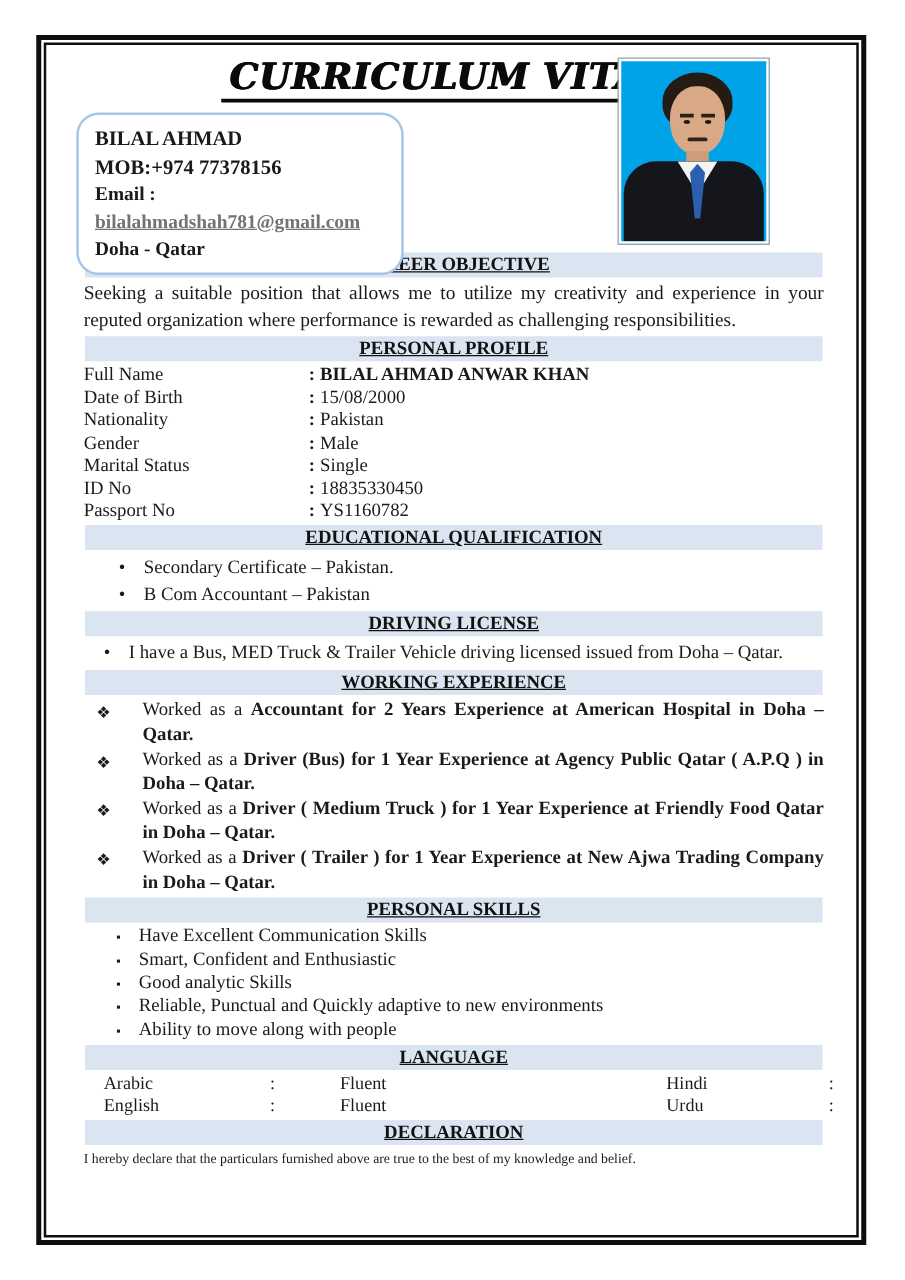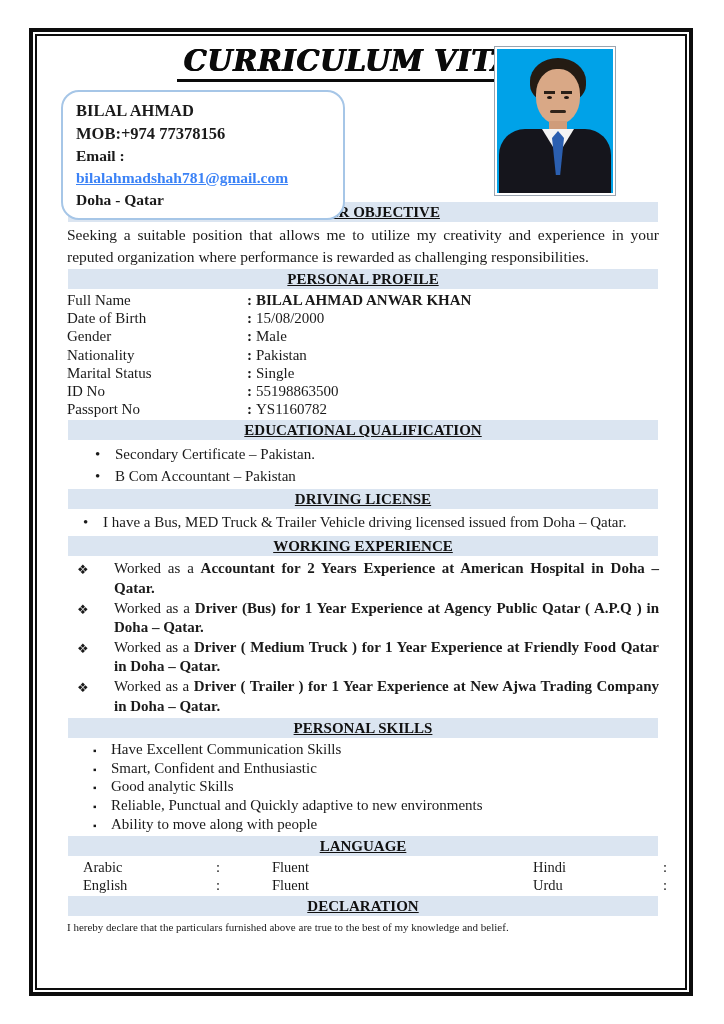--- a/index.html
+++ b/index.html
@@ -12,26 +12,26 @@
   .content { position:absolute; inset:0; padding:4px 26px 0 30px; overflow:hidden; }
 
   
   .header { position:relative; height:156px; }
   .title-wrap { text-align:center; margin-top:4px; }
   .doc-title { display:inline-block; font-family:"DejaVu Serif", serif;
                font-style:italic; font-weight:bold; font-size:29px; letter-spacing:.5px;
                color:#0a0a0a; text-shadow:1px 0 0 #0a0a0a, .5px 0 0 #0a0a0a;
                border-bottom:3px solid #0a0a0a; padding:0 12px 0 6px; line-height:1.2; }
 
-  .contact-box { position:absolute; left:-6px; top:46px; width:284px; min-height:100px;
+  .contact-box { position:absolute; left:-6px; top:46px; width:262px; min-height:100px;
                  border:2px solid #a6c6e7; border-radius:18px; padding:7px 10px 7px 13px;
                  background:#ffffff; }
   .contact-box .line { font-size:16.5px; line-height:23px; font-weight:bold; }
   .contact-box .line.sm { font-size:15.5px; line-height:22px; }
-  .email-link { color:#3b82f6; text-decoration:underline; font-weight:bold;margin-top:24px; }
+  .email-link { color:#737373; text-decoration:underline; font-weight:bold;margin-top:24px; }
 
   
   .photo { position:absolute; top:3px; right:44px; width:120px; height:148px;
            background:#00a2e8; border:2px solid #ffffff; outline:1px solid #9aa4b0; overflow:hidden; }
   .ph-hair { position:absolute; top:9px; left:33px; width:56px; height:46px; background:#241b13;
              border-radius:50% 50% 42% 42%; }
   .ph-face { position:absolute; top:20px; left:39px; width:44px; height:55px; background:#d9a886;
              border-radius:46% 46% 48% 48%; }
   .ph-brow-l { position:absolute; top:42px; left:47px; width:11px; height:2.5px; background:#2c2017; }
   .ph-brow-r { position:absolute; top:42px; left:64px; width:11px; height:2.5px; background:#2c2017; }
@@ -123,34 +123,34 @@
       <div class="profile">
         <div class="profile-row">
           <span class="p-lab">Full Name</span>
           <span class="p-val strong"><b class="colon">:</b><span>BILAL AHMAD ANWAR KHAN</span></span>
         </div>
         <div class="profile-row">
           <span class="p-lab">Date of Birth</span>
           <span class="p-val"><b class="colon">:</b><span>15/08/2000</span></span>
         </div>
         <div class="profile-row">
+          <span class="p-lab">Nationality</span>
+          <span class="p-val"><b class="colon">:</b><span>Pakistan</span></span>
+        </div>
+        <div class="profile-row">
           <span class="p-lab">Gender</span>
           <span class="p-val"><b class="colon">:</b><span>Male</span></span>
         </div>
         <div class="profile-row">
-          <span class="p-lab">Nationality</span>
-          <span class="p-val"><b class="colon">:</b><span>Pakistan</span></span>
-        </div>
-        <div class="profile-row">
           <span class="p-lab">Marital Status</span>
           <span class="p-val"><b class="colon">:</b><span>Single</span></span>
         </div>
         <div class="profile-row">
           <span class="p-lab">ID No</span>
-          <span class="p-val"><b class="colon">:</b><span>55198863500</span></span>
+          <span class="p-val"><b class="colon">:</b><span>18835330450</span></span>
         </div>
         <div class="profile-row">
           <span class="p-lab">Passport No</span>
           <span class="p-val"><b class="colon">:</b><span>YS1160782</span></span>
         </div>
       </div>
 
       <div class="bar">
         <span class="bar-title">EDUCATIONAL QUALIFICATION</span>
       </div>

